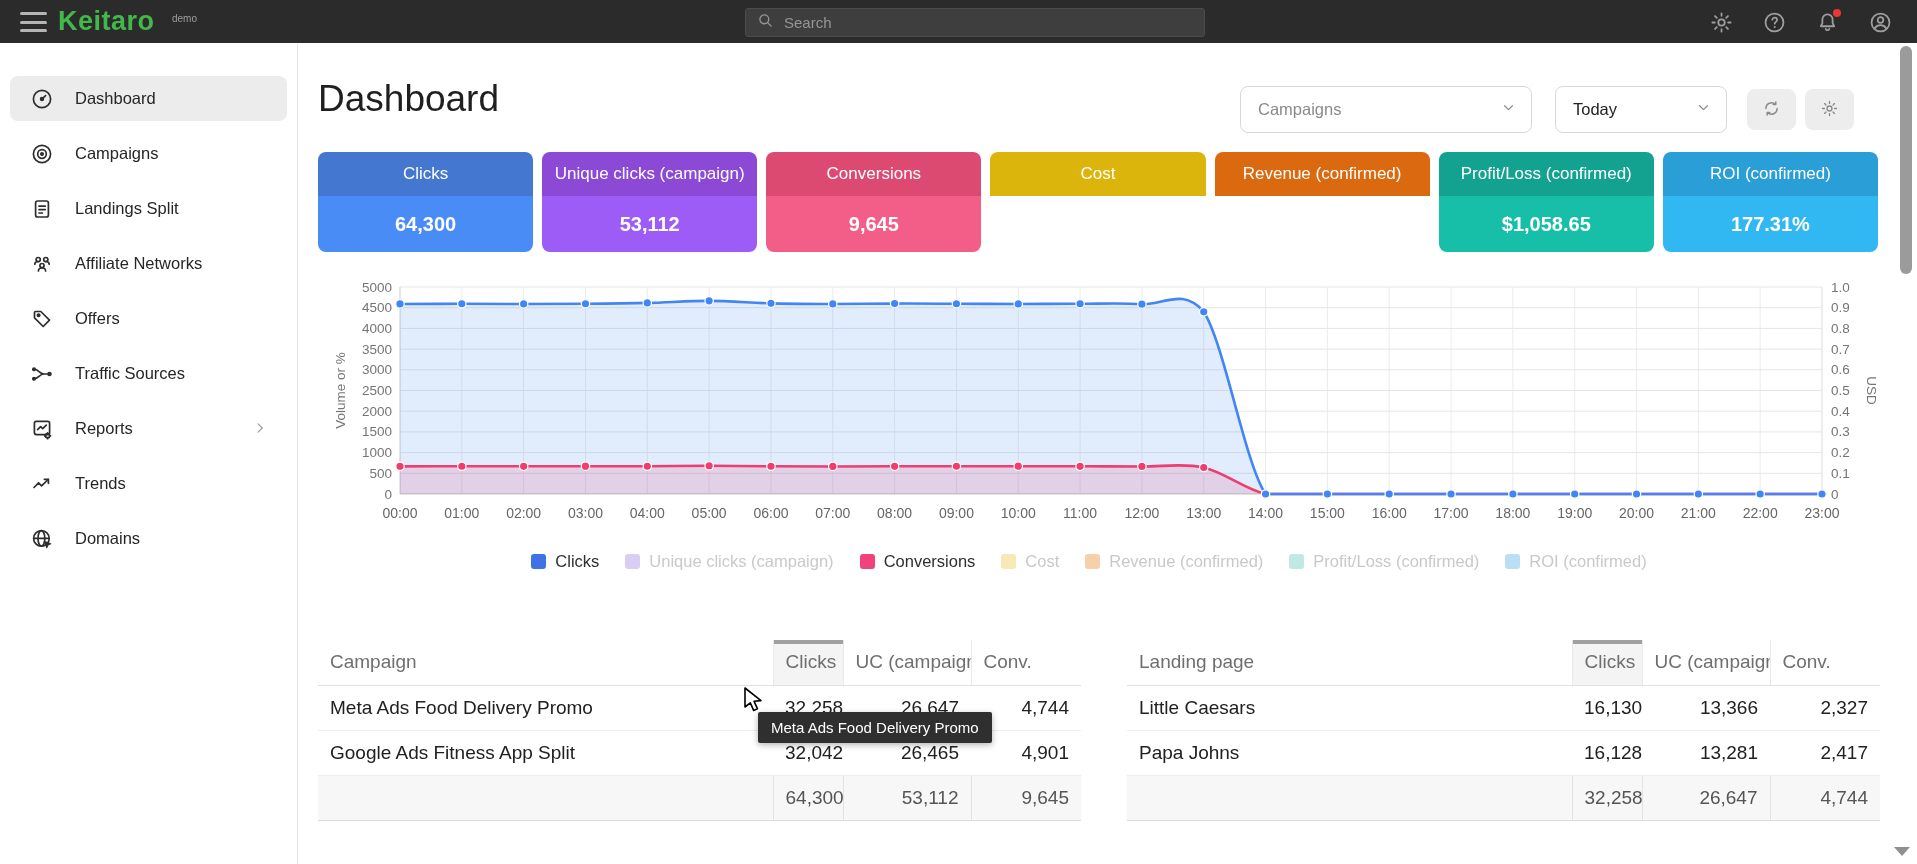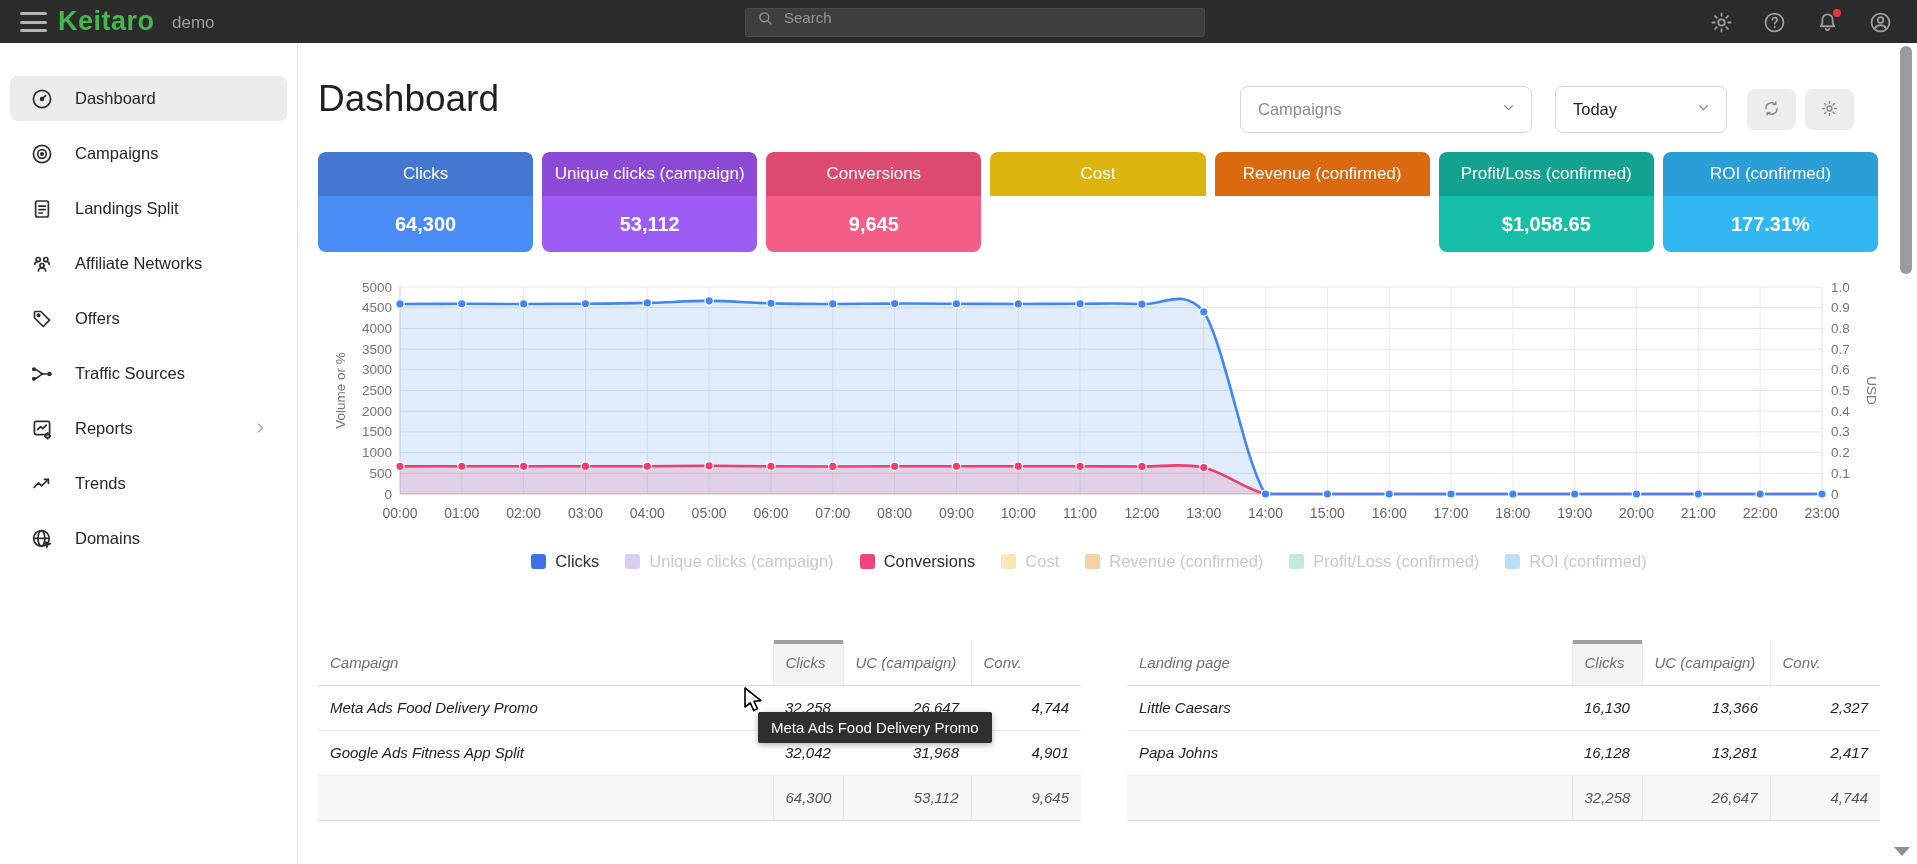--- a/index.html
+++ b/index.html
@@ -8,24 +8,24 @@
   #app { position:relative; width:1917px; height:864px; background:#fff; }
 
   
   .topbar { position:absolute; left:0; top:0; width:1917px; height:43px; background:#2b2b2b;
     display:flex; align-items:center; z-index:30; }
   .hamburger { position:absolute; left:20px; top:12px; width:27px; height:20px; cursor:pointer;
     display:flex; flex-direction:column; justify-content:space-between; }
   .hamburger span { display:block; height:3px; border-radius:2px; background:#b5b5b5; }
   .brand { position:absolute; left:58px; top:6px; font-size:27px; font-weight:bold;
     color:#43b84a; letter-spacing:0.5px; }
-  .brand-suffix { position:absolute; left:172px; top:13px; font-size:17px; color:#9e9e9e; }
+  .brand-suffix { position:absolute; left:172px; top:13px; font-size:10px; color:#9e9e9e; }
   .search-wrap { position:absolute; left:745px; top:8px; width:460px; height:29px;
     background:#3e3e3e; border:1px solid #4b4b4b; border-radius:3px;
-    display:flex; align-items:flex-start; padding:0 10px; }
+    display:flex; align-items:center; padding:0 10px; }
   .search-wrap input { flex:1; background:transparent; border:none; outline:none;
     color:#cfcfcf; font-size:15px; margin-left:9px; font-family:inherit; }
   .search-wrap input::placeholder { color:#969696; }
   .top-icons { position:absolute; right:24px; top:0; height:44px; display:flex;
     align-items:center; gap:27px; }
   .top-icon { position:relative; width:26px; height:26px; cursor:pointer;
     display:flex; align-items:center; justify-content:center; }
 
   
   .sidebar { position:absolute; left:0; top:44px; width:298px; height:820px;
@@ -64,21 +64,21 @@
   .chart-wrap { position:absolute; left:318px; top:278px; width:1562px; height:262px; }
   .legend { position:absolute; left:298px; top:552px; width:1582px; display:flex;
     justify-content:center; gap:26px; }
   .legend-item { display:flex; align-items:center; gap:9px; cursor:pointer; font-size:16.5px;
     color:#2f2f2f; }
   .legend-item.inactive { color:#c9c9c9; }
   .legend-swatch { width:15px; height:15px; border-radius:3px; flex:none; }
 
   
   .data-table { position:absolute; top:640px; border-collapse:collapse; background:#fff;
-    font-size:15px; color:#212121; table-layout:fixed;font-style:italic; }
+    font-size:19px; color:#212121; table-layout:fixed; }
   .data-table.t-left  { left:318px;  width:763px; }
   .data-table.t-right { left:1127px; width:753px; }
   .data-table th, .data-table td { height:45px; padding:0 12px; white-space:nowrap;
     overflow:hidden; }
   .data-table thead th { font-weight:400; color:#6f6f6f; text-align:left;
     border-bottom:1px solid #e0e0e0; position:relative; cursor:pointer; }
   .data-table thead th.num { border-left:1px solid #e9e9e9; }
   .data-table thead th.sorted { background:#f4f4f4; }
   .sort-bar { position:absolute; left:0; top:0; width:100%; height:4px; background:#a0a0a0; }
   .data-table tbody td { border-bottom:1px solid #eeeeee; }
@@ -493,21 +493,21 @@
       <tbody>
         <tr>
       <td>Meta Ads Food Delivery Promo</td>
       <td class="num clip">32,258</td>
           <td class="num">26,647</td>
           <td class="num">4,744</td>
     </tr>
         <tr>
       <td>Google Ads Fitness App Split</td>
       <td class="num clip">32,042</td>
-          <td class="num">31,968</td>
+          <td class="num">26,465</td>
           <td class="num">4,901</td>
     </tr>
       </tbody>
       <tfoot>
         <tr>
       <td></td>
           <td class="num clip">64,300</td>
           <td class="num">53,112</td>
           <td class="num">9,645</td>
   </tr>

